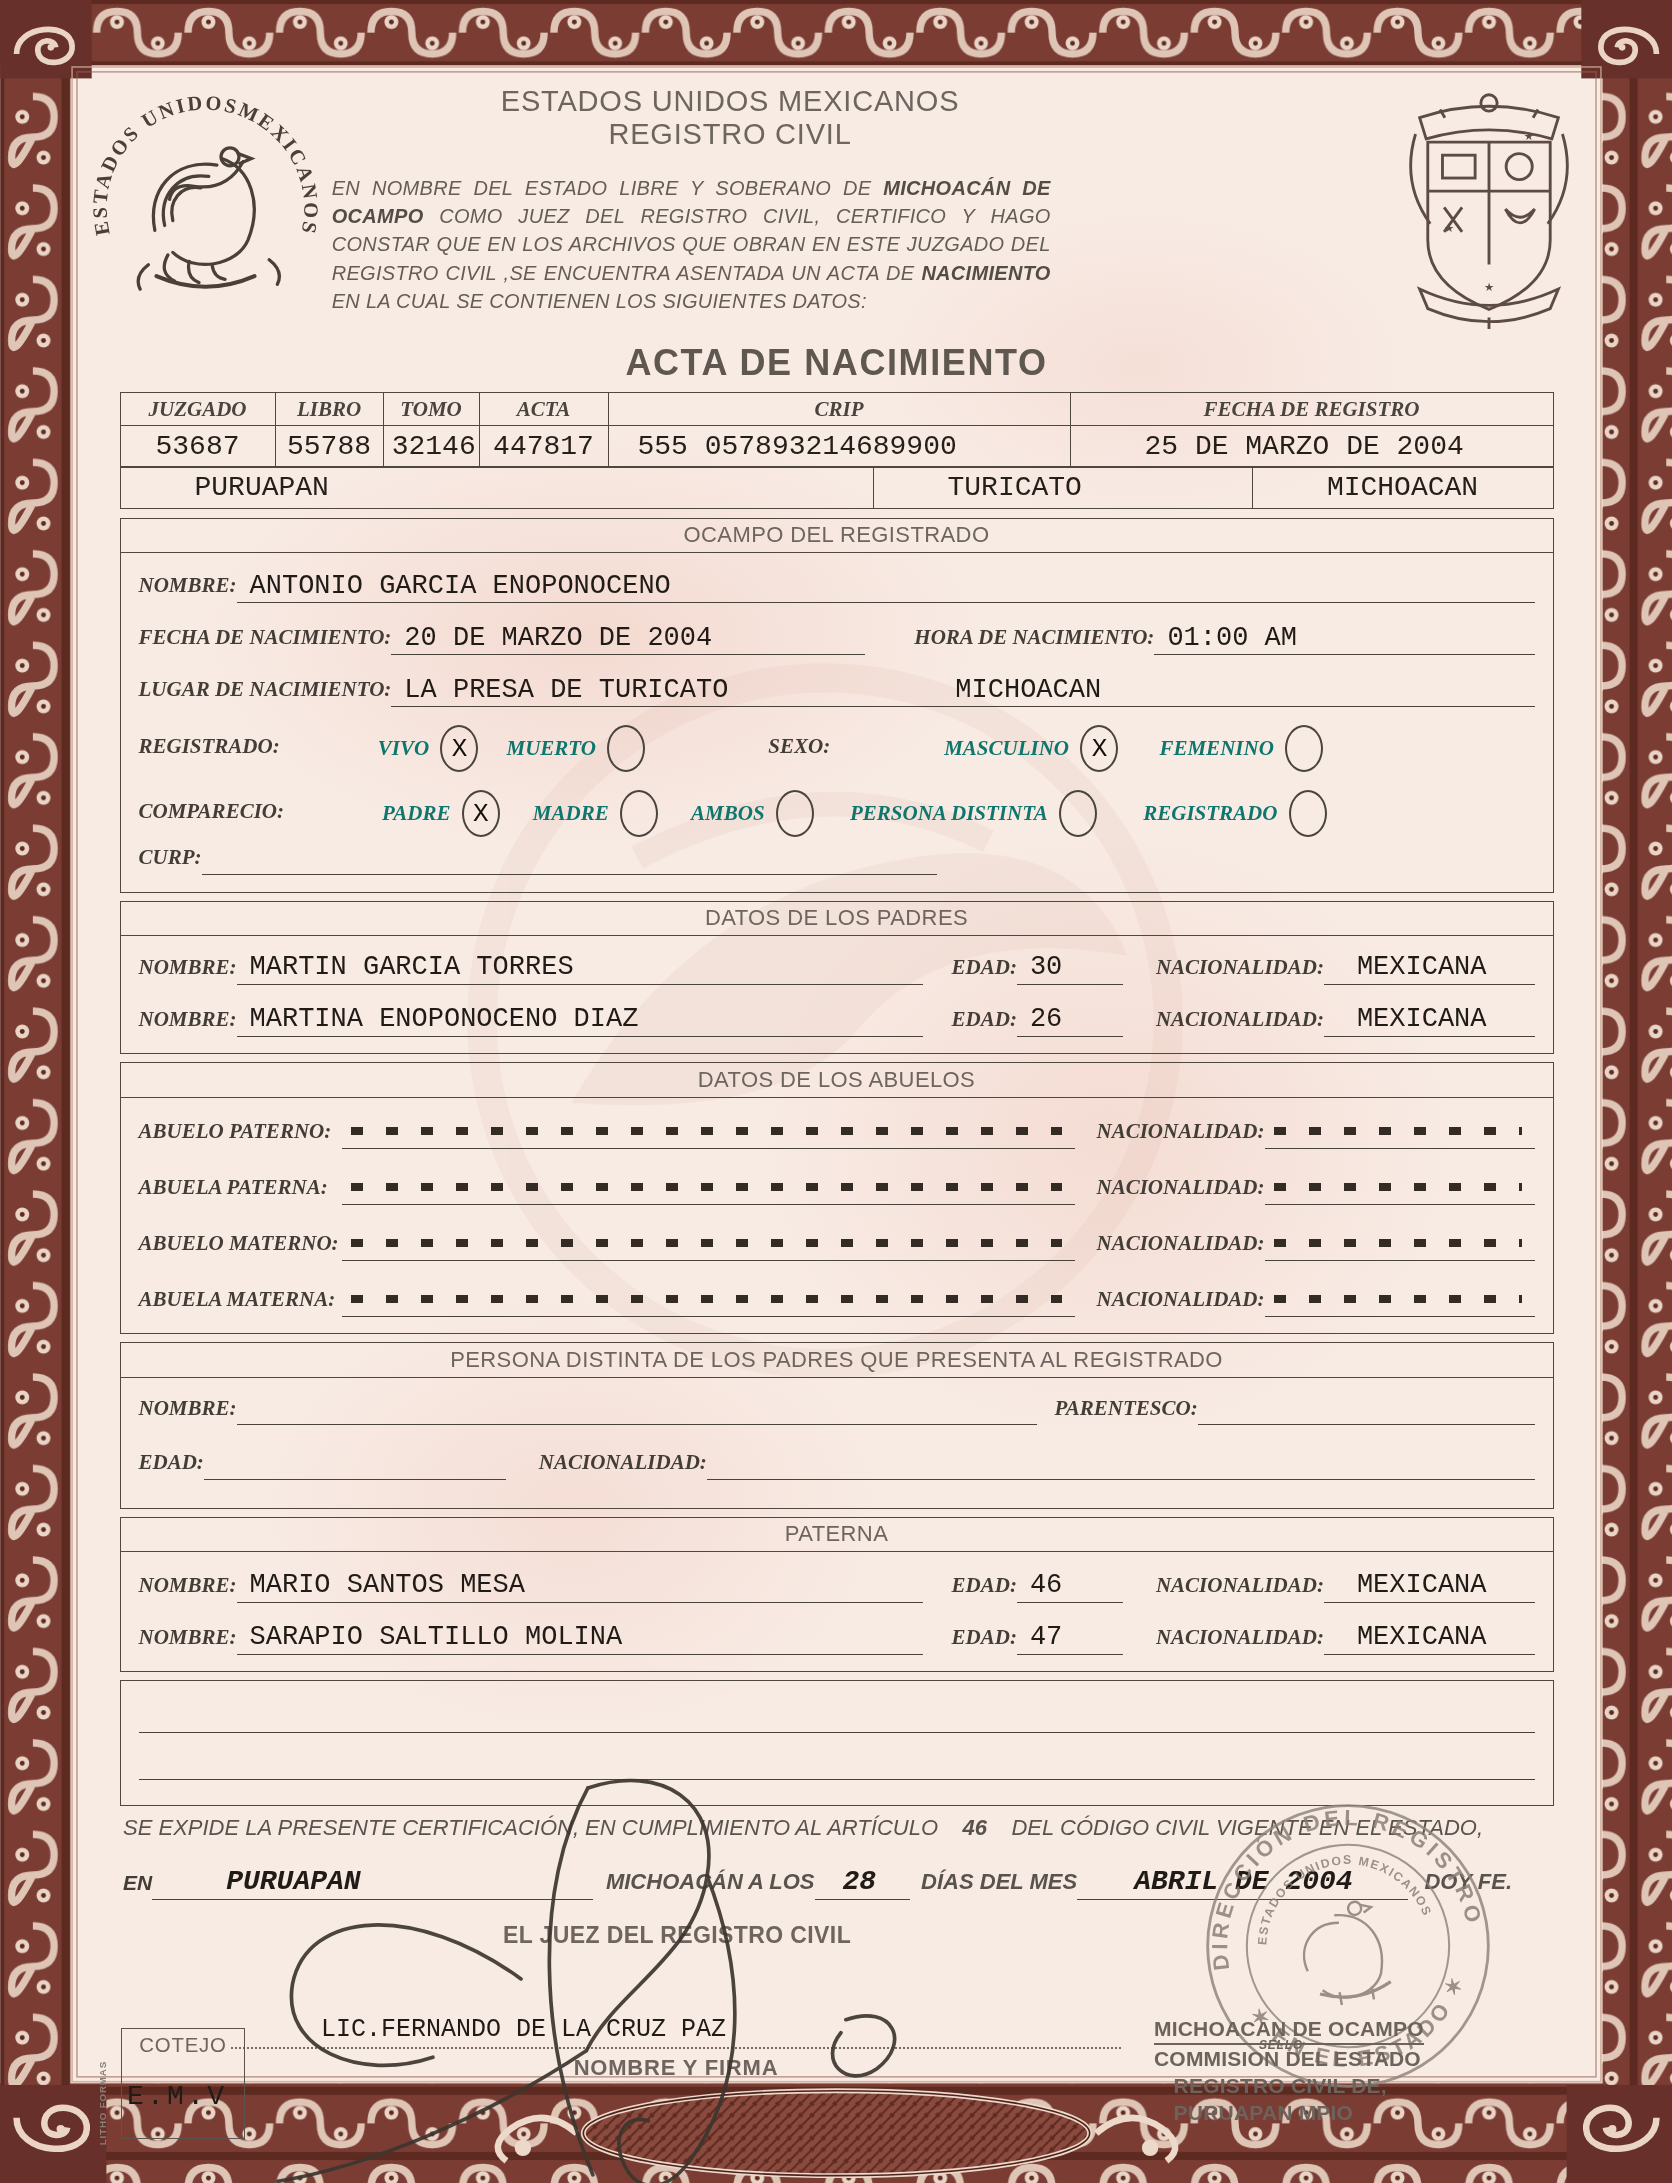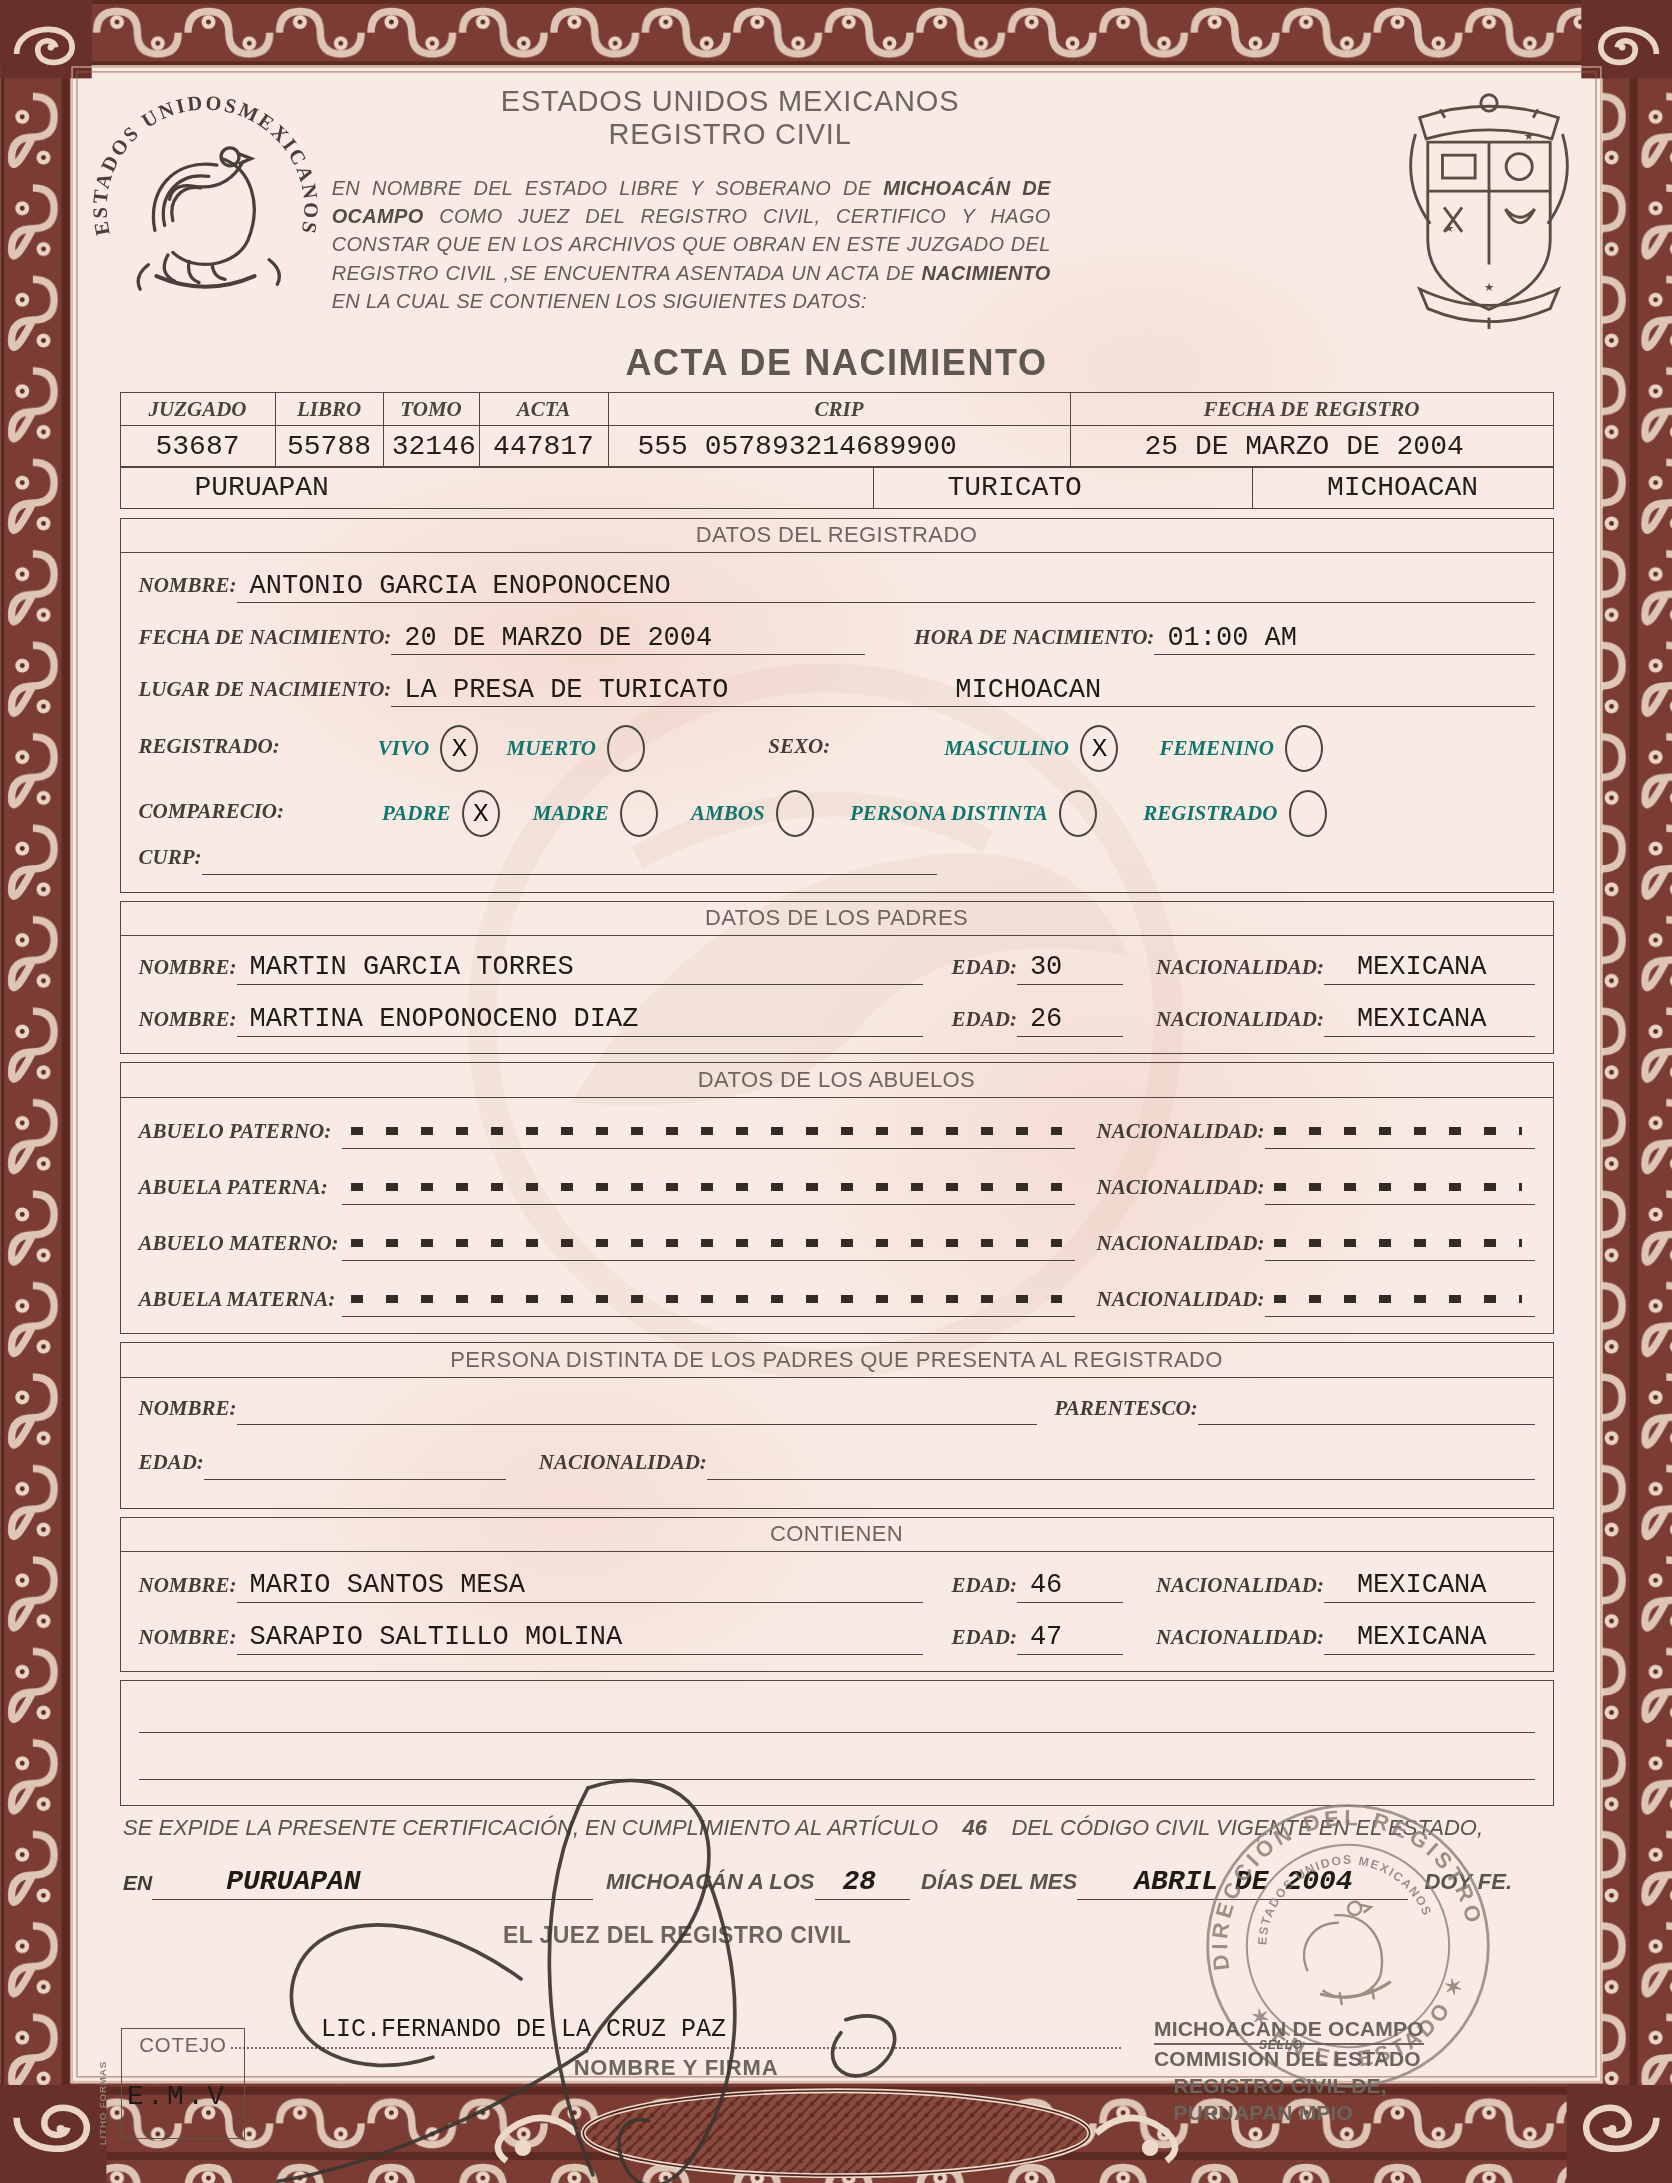--- a/index.html
+++ b/index.html
@@ -258,21 +258,21 @@
       <tbody>
       <tr>
         <td class="tl80">PURUAPAN</td>
         <td class="tl80">TURICATO</td>
         <td class="tc">MICHOACAN</td>
       </tr>
     </tbody>
       </table>
 
     <div class="box">
-      <div class="box-title">DATOS DEL REGISTRADO</div>
+      <div class="box-title">OCAMPO DEL REGISTRADO</div>
       <div class="box-body">
         <div class="row" style="margin-top:11.4px">
           <span class="lbl">NOMBRE:</span>
           <span class="uv fill">ANTONIO GARCIA ENOPONOCENO</span>
         </div>
         <div class="row">
           <span class="lbl">FECHA DE NACIMIENTO:</span>
           <span class="uv" style="width:474px">20 DE MARZO DE 2004</span>
           <span class="lbl" style="margin-left:49px">HORA DE NACIMIENTO:</span>
           <span class="uv fill">01:00 AM</span>
@@ -412,21 +412,21 @@
         <div class="row" style="margin-top:24.5px">
           <span class="lbl">EDAD:</span>
           <span class="uv" style="width:302px; min-height:29px"></span>
           <span class="lbl" style="margin-left:33px">NACIONALIDAD:</span>
           <span class="uv fill" style="min-height:29px"></span>
         </div>
       </div>
     </div>
 
     <div class="box">
-      <div class="box-title">CONTIENEN</div>
+      <div class="box-title">PATERNA</div>
       <div class="box-body">
         <div class="row" style="margin-top:11.4px">
           <span class="lbl">NOMBRE:</span>
           <span class="uv" style="width:686px">MARIO SANTOS MESA</span>
           <span class="lbl" style="margin-left:29px">EDAD:</span>
           <span class="uv" style="width:106px">46</span>
           <span class="lbl" style="margin-left:33px">NACIONALIDAD:</span>
           <span class="uv fill" style="padding-left:33px">MEXICANA</span>
         </div>
         <div class="row">

